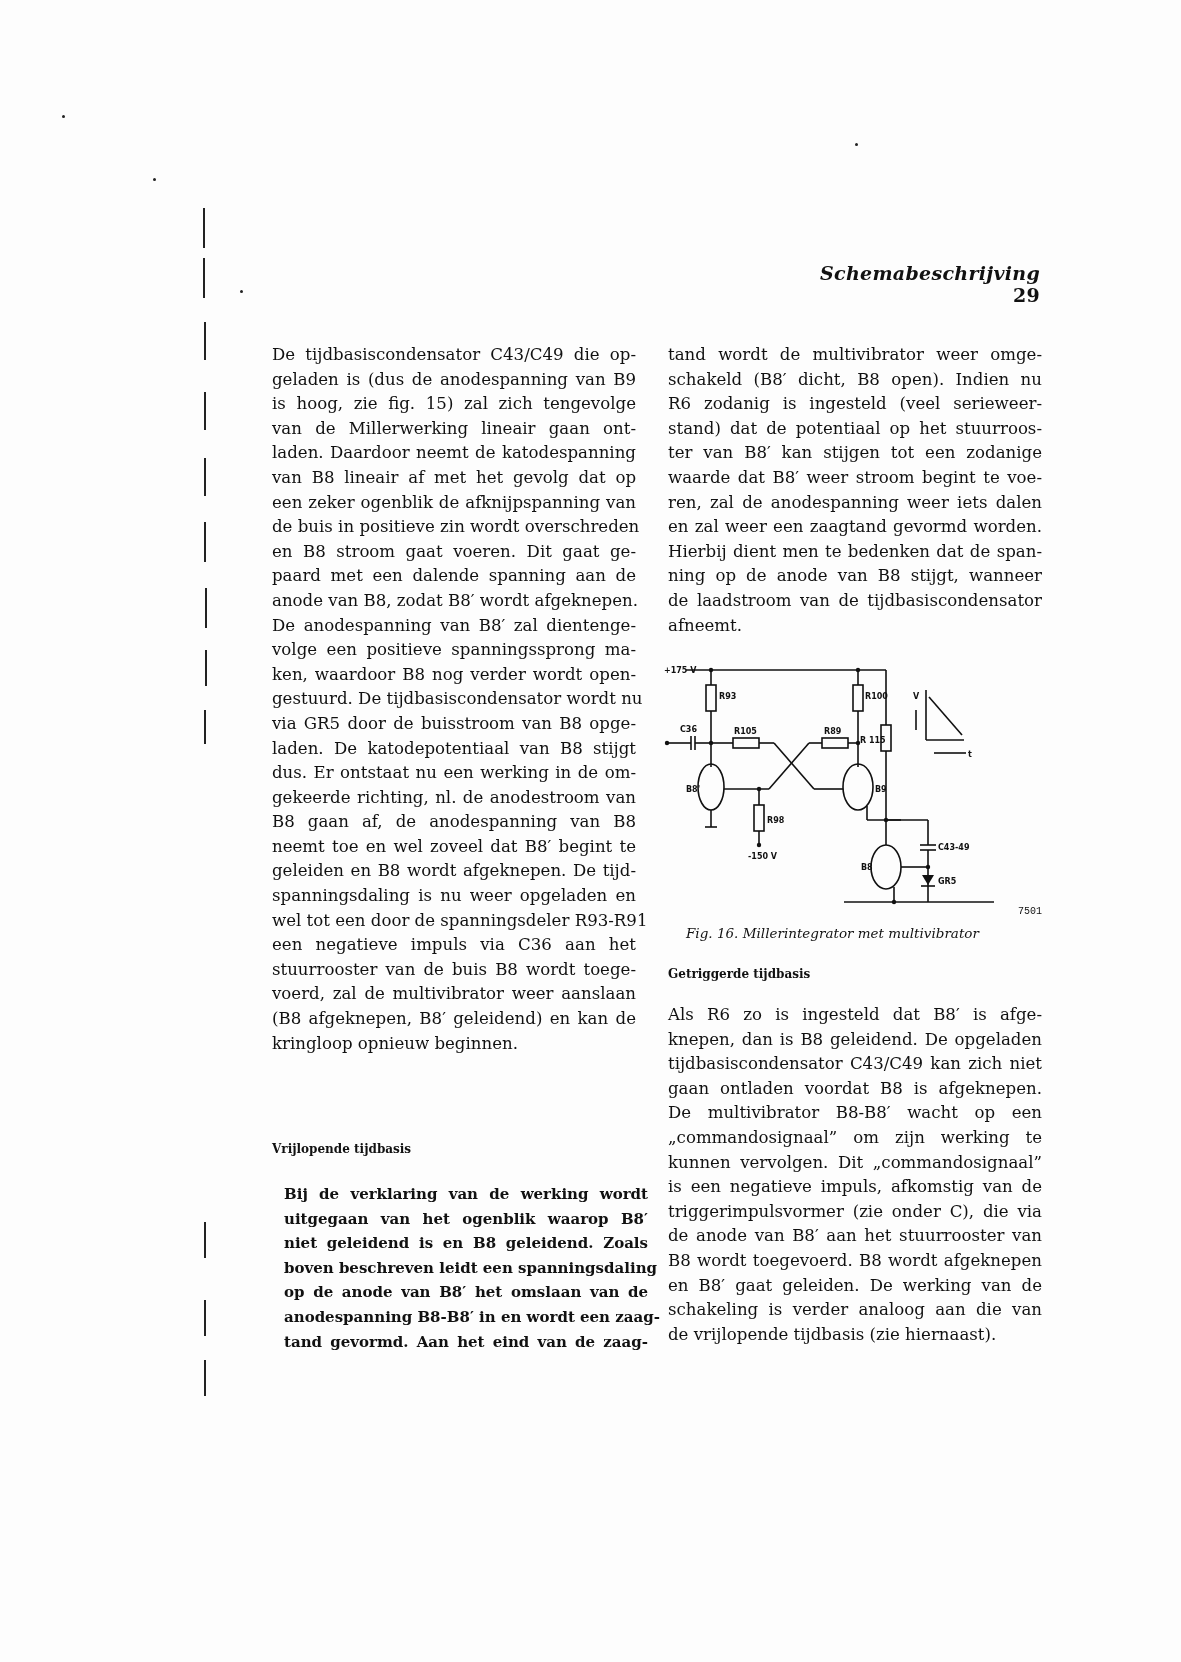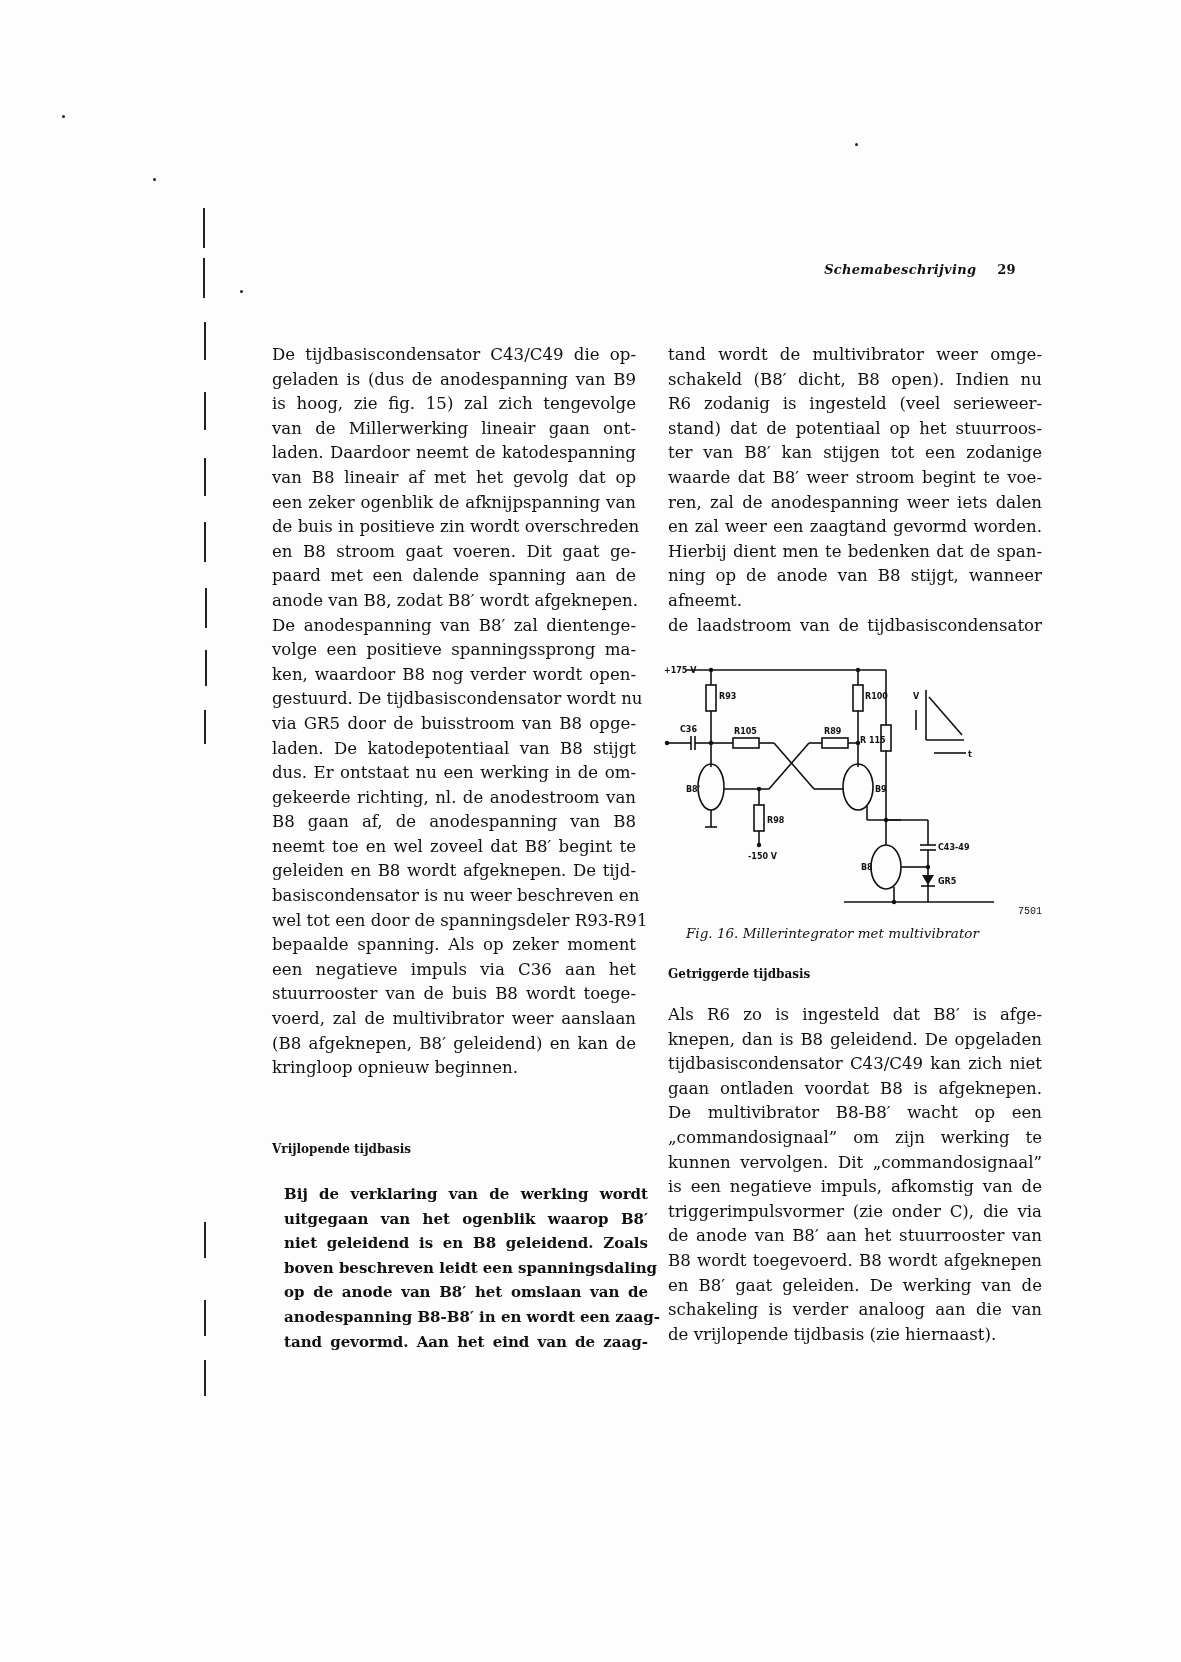--- a/index.html
+++ b/index.html
@@ -1,20 +1,20 @@
 <!DOCTYPE html>
 <html><head>
 <meta charset="utf-8">
 <style>
   html, body { margin: 0; padding: 0; background: #ffffff; }
   body { width: 1181px; height: 1662px; position: relative; overflow: hidden;
          font-family: "DejaVu Serif", "Liberation Serif", serif; color: #111; }
   .page { position: absolute; left: 0; top: 0; width: 1181px; height: 1662px; background: #fdfdfd; }
-  .running-head { position: absolute; left: 800px; top: 262px; width: 240px; text-align: center;
-                  font-style: italic; font-weight: bold; font-size: 13px; letter-spacing: 0.3px; }
+  .running-head { position: absolute; left: 800px; top: 262px; width: 240px; text-align: right;
+                  font-style: italic; font-weight: bold; font-size: 19px; letter-spacing: 0.3px; }
   .running-head .pnum { font-style: normal; margin-left: 16px; }
   .col { position: absolute; font-size: 16.6px; line-height: 24.6px; text-align: justify; }
   .col-left { left: 272px; top: 343px; width: 364px; }
   .col-right { left: 668px; top: 343px; width: 374px; }
   .col .line { display: block; text-align: justify; text-align-last: justify; white-space: nowrap; }
   .col .line.last { text-align-last: left; }
   h3.section { font-size: 12px; font-weight: bold; margin: 0; position: absolute; }
   .h-left { left: 272px; top: 1142px; }
   .h-right { left: 668px; top: 967px; }
   .para-left-2 { position: absolute; left: 284px; top: 1182px; width: 364px; font-size: 15px; line-height: 24.6px; font-weight: bold; }
@@ -69,23 +69,22 @@
     <span class="line">volge een positieve spanningssprong ma-</span>
     <span class="line">ken, waardoor B8 nog verder wordt open-</span>
     <span class="line">gestuurd. De tijdbasiscondensator wordt nu</span>
     <span class="line">via GR5 door de buisstroom van B8 opge-</span>
     <span class="line">laden. De katodepotentiaal van B8 stijgt</span>
     <span class="line">dus. Er ontstaat nu een werking in de om-</span>
     <span class="line">gekeerde richting, nl. de anodestroom van</span>
     <span class="line">B8 gaan af, de anodespanning van B8</span>
     <span class="line">neemt toe en wel zoveel dat B8′ begint te</span>
     <span class="line">geleiden en B8 wordt afgeknepen. De tijd-</span>
-    <span class="line">basiscondensator is nu weer beschreven en</span>
+    <span class="line">spanningsdaling is nu weer opgeladen en</span>
     <span class="line">wel tot een door de spanningsdeler R93-R91</span>
-    <span class="line">bepaalde spanning. Als op zeker moment</span>
     <span class="line">een negatieve impuls via C36 aan het</span>
     <span class="line">stuurrooster van de buis B8 wordt toege-</span>
     <span class="line">voerd, zal de multivibrator weer aanslaan</span>
     <span class="line">(B8 afgeknepen, B8′ geleidend) en kan de</span>
     <span class="line last">kringloop opnieuw beginnen.</span>
   </div>
 
   <h3 class="section h-left">Vrijlopende tijdbasis</h3>
 
   <div class="col para-left-2">
@@ -102,22 +101,22 @@
     <span class="line">tand wordt de multivibrator weer omge-</span>
     <span class="line">schakeld (B8′ dicht, B8 open). Indien nu</span>
     <span class="line">R6 zodanig is ingesteld (veel serieweer-</span>
     <span class="line">stand) dat de potentiaal op het stuurroos-</span>
     <span class="line">ter van B8′ kan stijgen tot een zodanige</span>
     <span class="line">waarde dat B8′ weer stroom begint te voe-</span>
     <span class="line">ren, zal de anodespanning weer iets dalen</span>
     <span class="line">en zal weer een zaagtand gevormd worden.</span>
     <span class="line">Hierbij dient men te bedenken dat de span-</span>
     <span class="line">ning op de anode van B8 stijgt, wanneer</span>
+    <span class="line">de laadstroom van de tijdbasiscondensator</span>
     <span class="line last">afneemt.</span>
-    <span class="line">de laadstroom van de tijdbasiscondensator</span>
   </div>
 
   <div class="figure">
     <svg viewBox="0 0 395 255" font-family="DejaVu Sans, sans-serif" font-size="8" font-weight="bold">
       <g stroke="#111" stroke-width="1.6" fill="none">
 
         <line x1="22" y1="15" x2="222" y2="15"></line>
 
         <line x1="47" y1="15" x2="47" y2="30"></line>
         <rect x="42" y="30" width="10" height="26"></rect>

